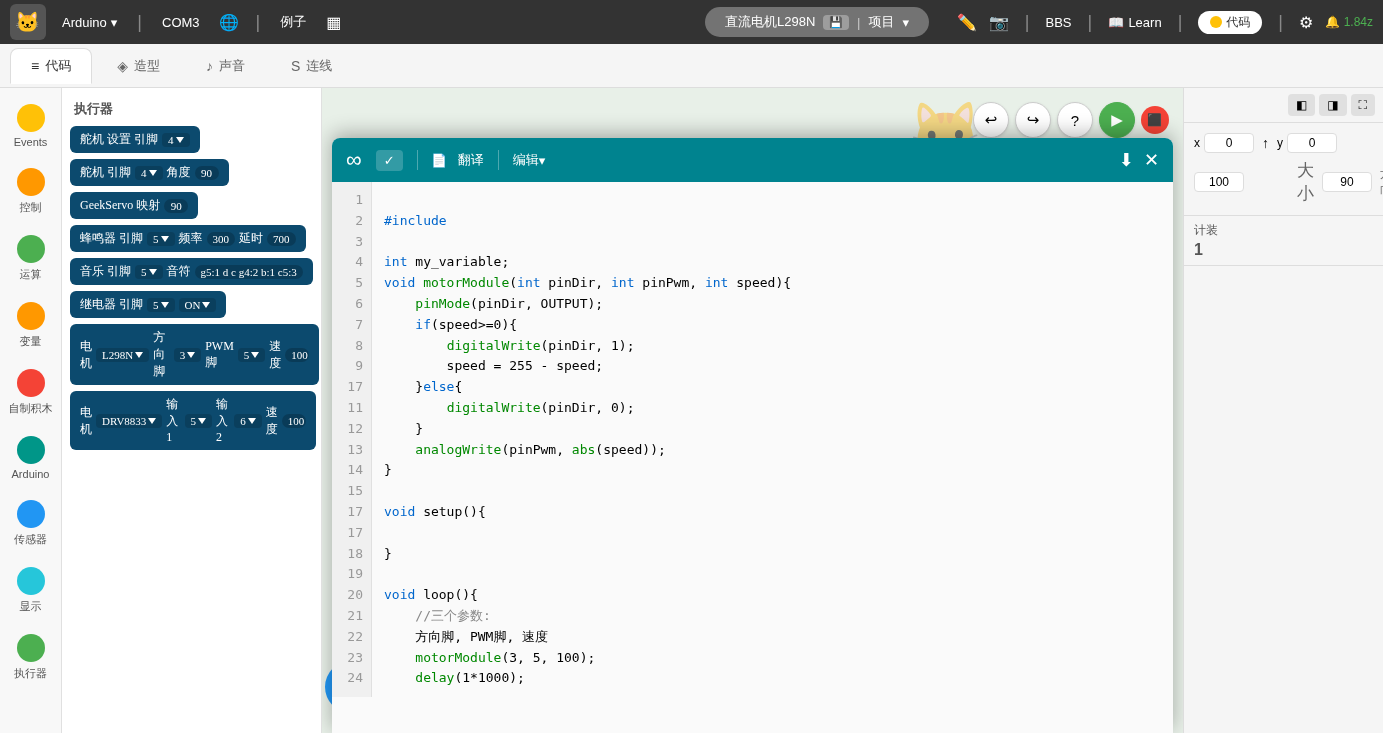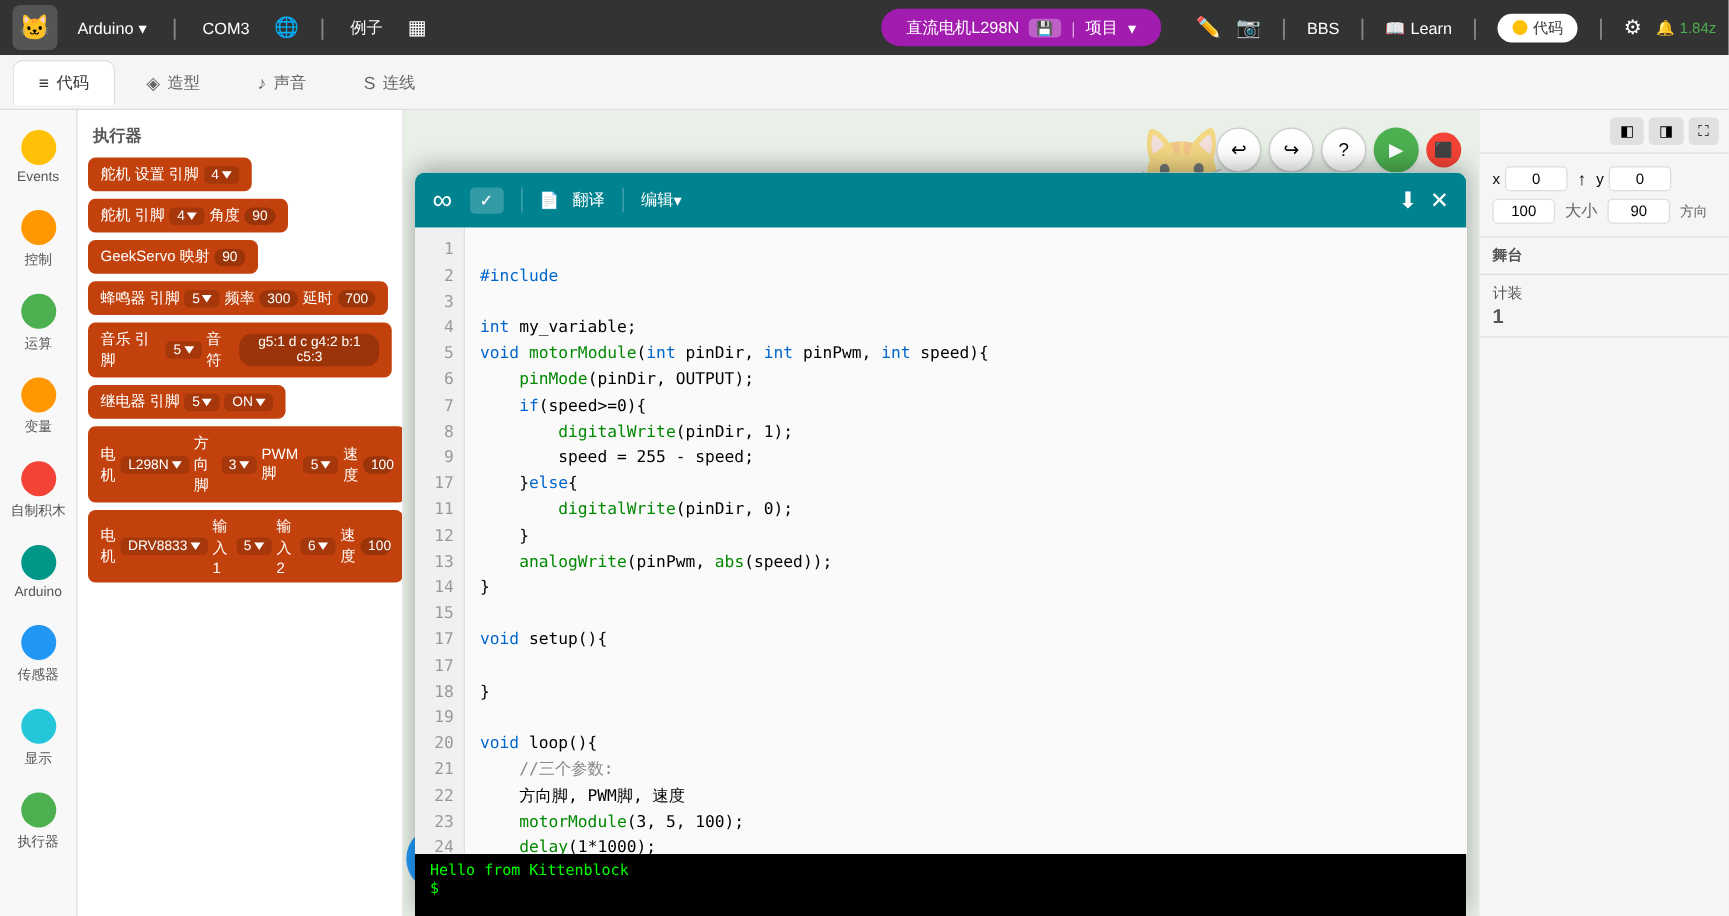--- a/index.html
+++ b/index.html
@@ -10,21 +10,21 @@
       display: flex; align-items: center; background: #333; height: 44px; padding: 0 10px; gap: 8px; color: white;
     }
     .logo { width: 36px; height: 36px; background: #555; border-radius: 6px; display: flex; align-items: center; justify-content: center; font-size: 20px; }
     .arduino-btn { color: white; font-size: 13px; display: flex; align-items: center; gap: 4px; cursor: pointer; padding: 4px 8px; border-radius: 4px; }
     .sep { color: #888; font-size: 18px; margin: 0 4px; }
     .com-btn { color: white; font-size: 13px; padding: 4px 8px; cursor: pointer; }
     .globe-icon { color: white; font-size: 16px; cursor: pointer; padding: 4px; }
     .example-btn { color: white; font-size: 13px; padding: 4px 8px; cursor: pointer; }
     .blocks-icon { color: white; font-size: 16px; cursor: pointer; padding: 4px; }
     .project-selector {
-      margin-left: auto; background: #a21caf; color: white; border: none; border-radius: 20px;
+      margin-left: auto; background: #737373; color: white; border: none; border-radius: 20px;
       padding: 6px 20px; font-size: 13px; cursor: pointer; display: flex; align-items: center; gap: 8px;
     }
     .top-right { display: flex; align-items: center; gap: 12px; margin-left: 20px; color: white; }
     .top-right-icon { cursor: pointer; font-size: 16px; }
     .bbs-btn { color: white; font-size: 13px; cursor: pointer; }
     .learn-btn { color: white; font-size: 13px; cursor: pointer; display: flex; align-items: center; gap: 4px; }
     .code-btn { background: white; color: #333; border-radius: 12px; padding: 3px 12px; font-size: 12px; cursor: pointer; display: flex; align-items: center; gap: 4px; }
     .settings-icon { cursor: pointer; font-size: 16px; }
     .signal-info { color: #4CAF50; font-size: 12px; }
 
@@ -62,21 +62,21 @@
 
     
     #blocks-panel {
       width: 260px; background: #fff; border-right: 1px solid #e0e0e0; padding: 8px; overflow-y: auto;
     }
     .panel-title { font-size: 13px; color: #555; padding: 4px 0 8px 4px; font-weight: bold; }
     .block-row { margin-bottom: 6px; display: flex; align-items: center; flex-wrap: wrap; gap: 4px; }
     .block {
       border-radius: 6px; padding: 5px 10px; font-size: 12px; color: white; display: inline-flex; align-items: center; gap: 4px; cursor: pointer;
     }
-    .block-green { background: #c2410c; }
+    .block-green { background: #0c4a6e; font-family: Liberation Serif, serif; }
     .block-badge {
       background: rgba(0,0,0,0.2); border-radius: 10px; padding: 1px 6px; font-size: 11px; min-width: 24px; text-align: center;
     }
     .block-dropdown {
       background: rgba(0,0,0,0.15); border-radius: 4px; padding: 1px 6px; font-size: 11px; display: inline-flex; align-items: center; gap: 2px;
     }
 
     
     #canvas-area {
       flex: 1; background: #e8f0e8; position: relative; overflow: hidden;
@@ -428,21 +428,20 @@
                 <span class="line-number">19</span>
                 <span class="line-number">20</span>
                 <span class="line-number">21</span>
                 <span class="line-number">22</span>
                 <span class="line-number">23</span>
                 <span class="line-number">24</span>
               </div>
             <div class="code-text" id="code-display"><span class="code-line"> </span><span class="code-line"><span class="kw">#include <arduino.h></arduino.h></span></span><span class="code-line"> </span><span class="code-line"><span class="kw">int</span> my_variable;</span><span class="code-line"><span class="kw">void</span> <span class="fn">motorModule</span>(<span class="kw">int</span> pinDir, <span class="kw">int</span> pinPwm, <span class="kw">int</span> speed){</span><span class="code-line">    <span class="fn">pinMode</span>(pinDir, OUTPUT);</span><span class="code-line">    <span class="kw">if</span>(speed&gt;=0){</span><span class="code-line">        <span class="fn">digitalWrite</span>(pinDir, 1);</span><span class="code-line">        speed = 255 - speed;</span><span class="code-line">    }<span class="kw">else</span>{</span><span class="code-line">        <span class="fn">digitalWrite</span>(pinDir, 0);</span><span class="code-line">    }</span><span class="code-line">    <span class="fn">analogWrite</span>(pinPwm, <span class="fn">abs</span>(speed));</span><span class="code-line">}</span><span class="code-line"> </span><span class="code-line"><span class="kw">void</span> setup(){</span><span class="code-line"> </span><span class="code-line">}</span><span class="code-line"> </span><span class="code-line"><span class="kw">void</span> loop(){</span><span class="code-line">    <span class="cm">//三个参数:</span></span><span class="code-line">    方向脚, PWM脚, 速度</span><span class="code-line">    <span class="fn">motorModule</span>(3, 5, 100);</span><span class="code-line">    <span class="fn">delay</span>(1*1000);</span></div>
           </div>
         </div>
-        <div id="terminal"><span>Hello from Kittenblock<br>$</span></div>
       </div>
     </div>
   </div>
 
   <div id="right-panel">
     <div class="fullscreen-btns">
       <button class="fs-btn">◧</button>
       <button class="fs-btn">◨</button>
       <button class="fs-btn">⛶</button>
     </div>
@@ -454,29 +453,26 @@
           <input class="coord-input" type="text" value="0" style="">
         </div>
         <span style="font-size:14px;">↑</span>
         <div class="coord-field">
           <span>y</span>
           <input class="coord-input" type="text" value="0" style="">
         </div>
       </div>
       <div class="coord-row" style="margin-top:6px;">
         <input class="coord-input" type="text" value="100" style="">
-        <span style="font-size:13px;color:#666;">大小</span>
+        <span style="font-size:17px;color:#666;margin-left:45px;">大小</span>
         <input class="coord-input" type="text" value="90" style="">
         <span style="font-size:11px;color:#666;">方向</span>
       </div>
     </div>
 
-    <div style="padding:6px 10px;border-bottom:1px solid #ddd;font-size:12px;color:#555;font-weight:bold;">
-      <span>舞台</span>
-    </div>
 
     <div style="padding:6px 10px;border-bottom:1px solid #ddd;font-size:12px;color:#555;">
       <div>计装</div>
       <div style="font-size:16px;font-weight:bold;padding-top:2px;">1</div>
     </div>
 
     <div style="margin-top:auto;padding:10px;display:flex;justify-content:space-around;position:absolute;bottom:10px;left:0;right:0;">
       <button style="width:52px;height:52px;border-radius:50%;background:#2196F3;color:white;border:none;cursor:pointer;font-size:22px;">🐱</button>
       <button style="width:52px;height:52px;border-radius:50%;background:#FF9800;color:white;border:none;cursor:pointer;font-size:22px;">↗</button>
     </div>

